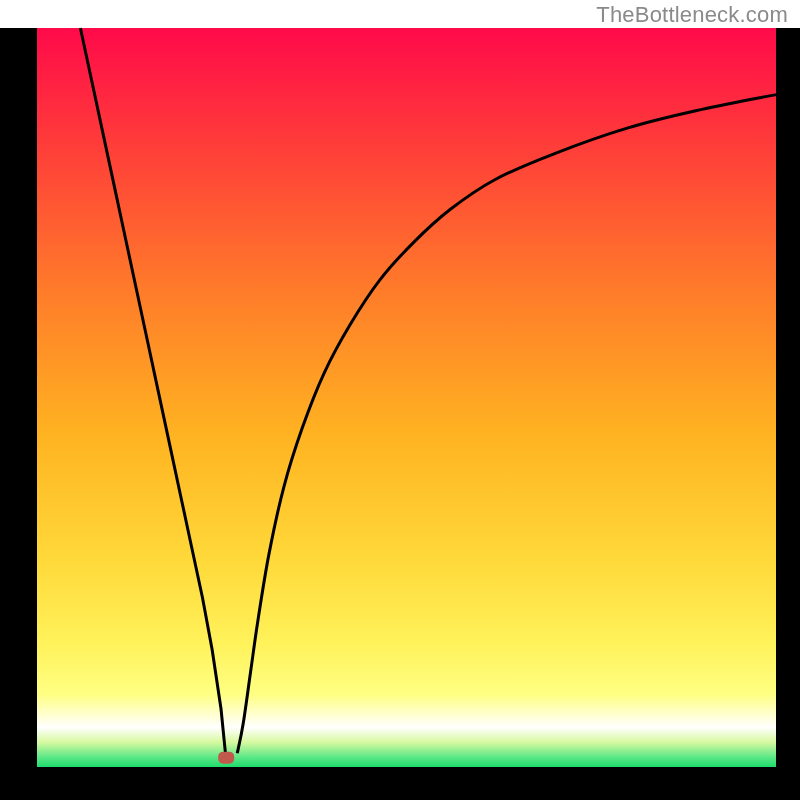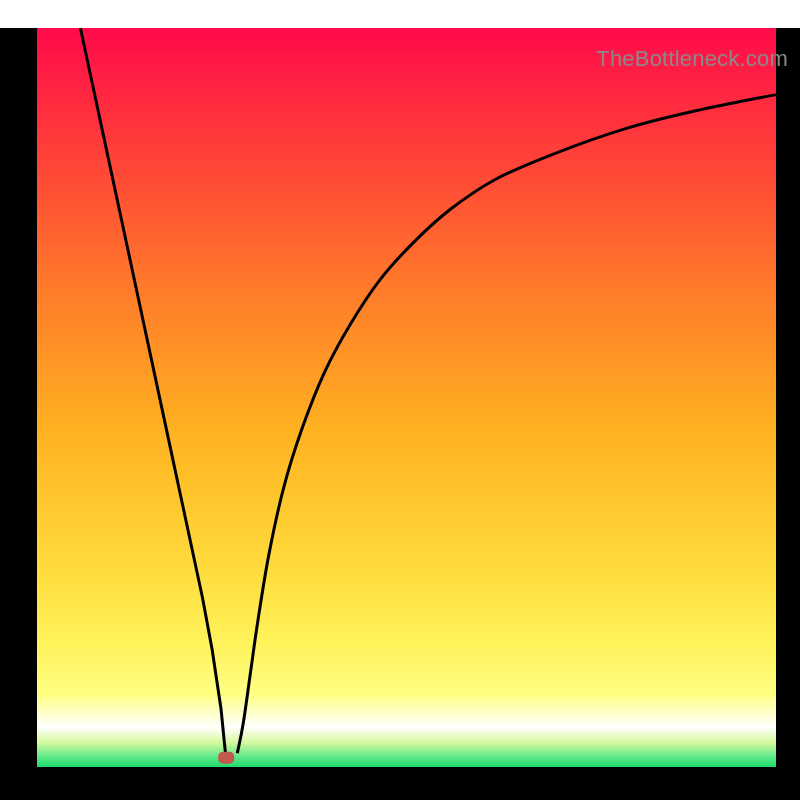--- a/index.html
+++ b/index.html
@@ -17,21 +17,20 @@
   }
   .watermark {
     position: absolute;
     top: 2px;
     right: 12px;
     font-size: 22px;
     color: #8a8a8a;
     font-weight: 500;
     letter-spacing: 0.2px;
     z-index: 10;
-    margin-top: 44px;
   }
   svg.chart {
     position: absolute;
     top: 0;
     left: 0;
   }
 </style>
 </head>
 <body>
 

